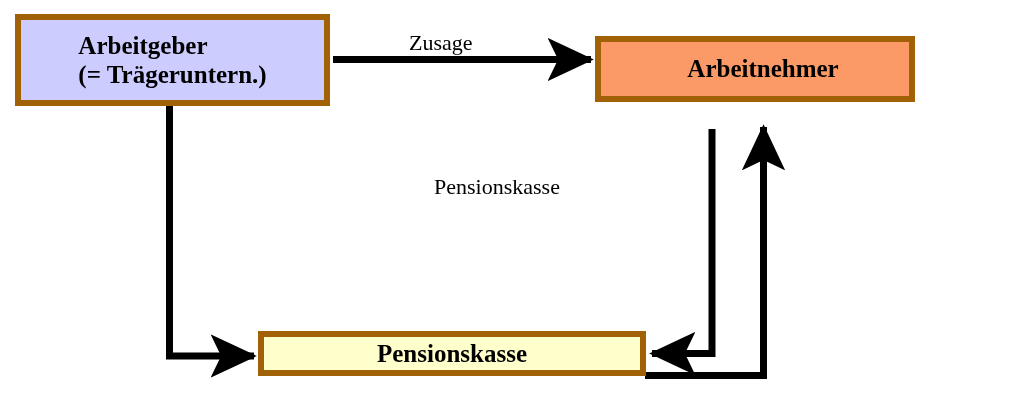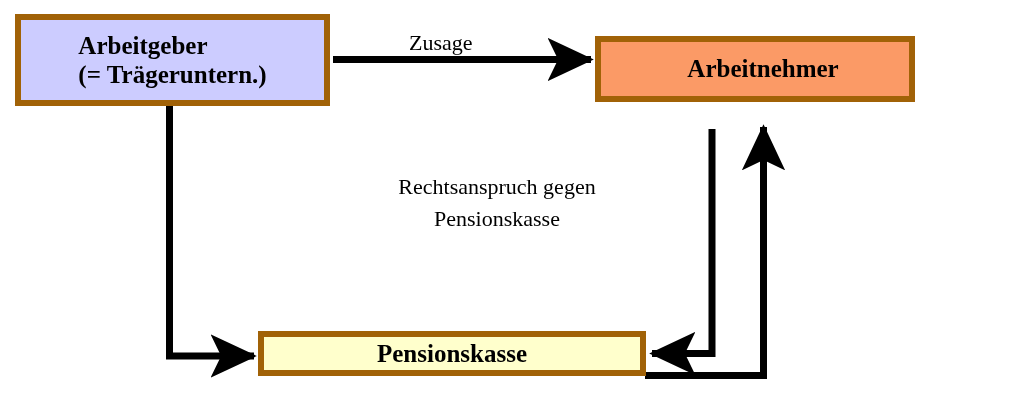--- a/index.html
+++ b/index.html
@@ -111,18 +111,17 @@
 (= Trägeruntern.)</div>
 
   <div class="node-box" id="box-arbeitnehmer">Arbeitnehmer</div>
 
   <div class="node-box" id="box-pensionskasse">Pensionskasse</div>
 
   <div class="edge-label" id="label-zusage">Zusage</div>
 
 
   <div class="edge-label" id="label-rechtsanspruch">
-    <div>Rechtsanspruch gegen</div>
     <div>Pensionskasse</div>
   </div>
 
 
 </div>
 
 </body></html>

